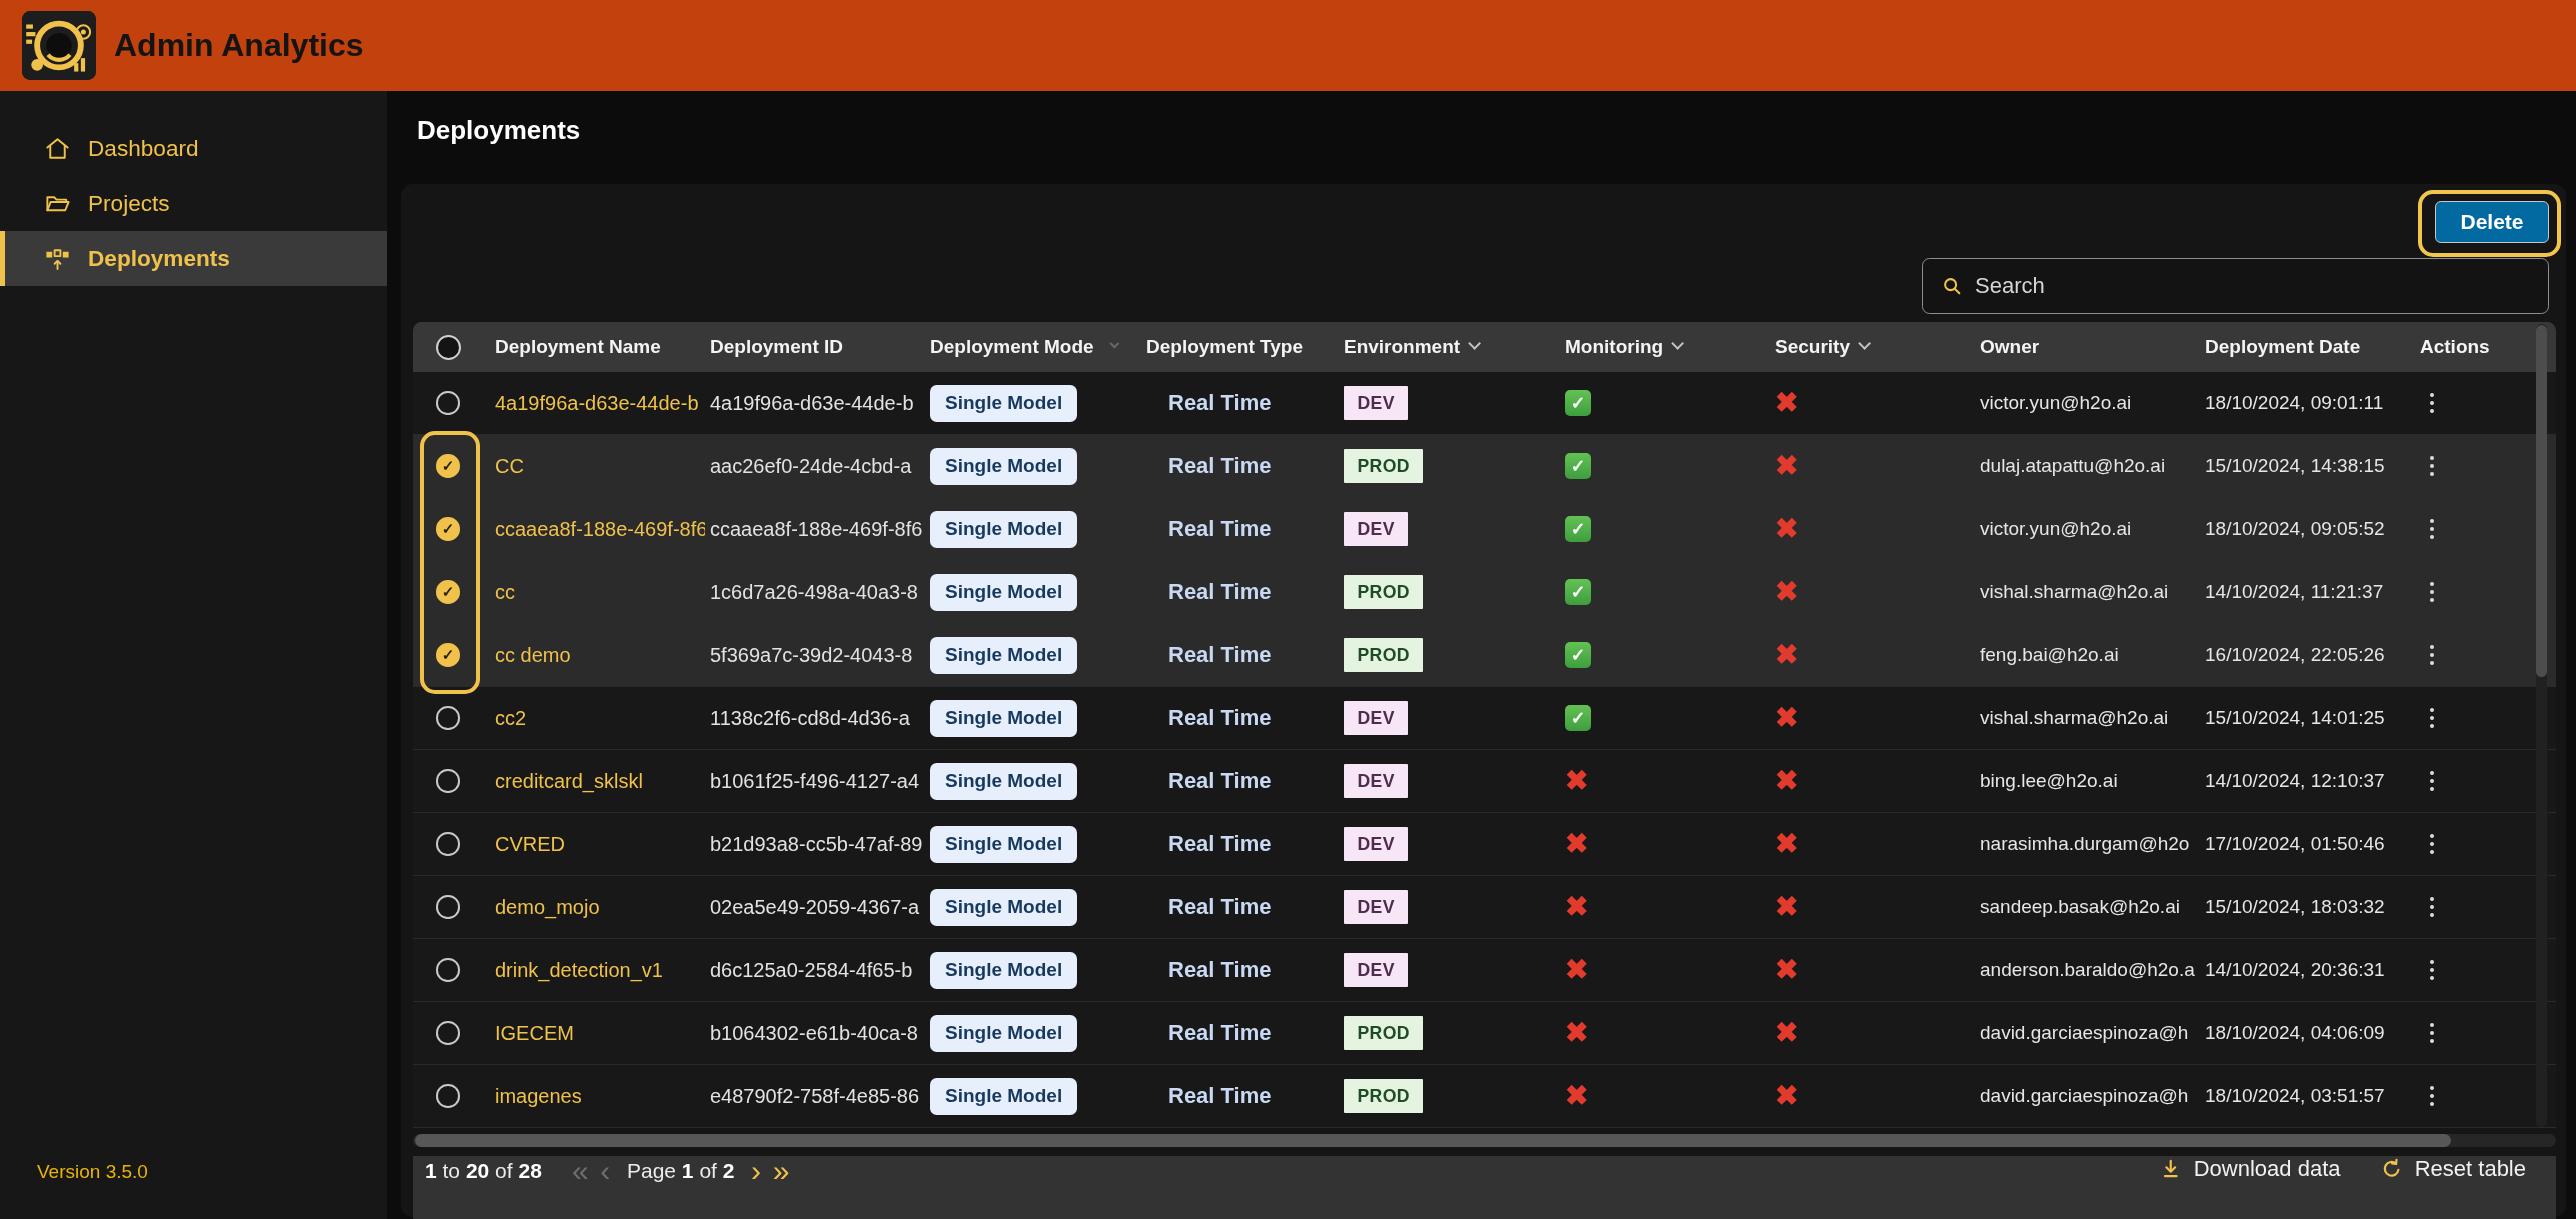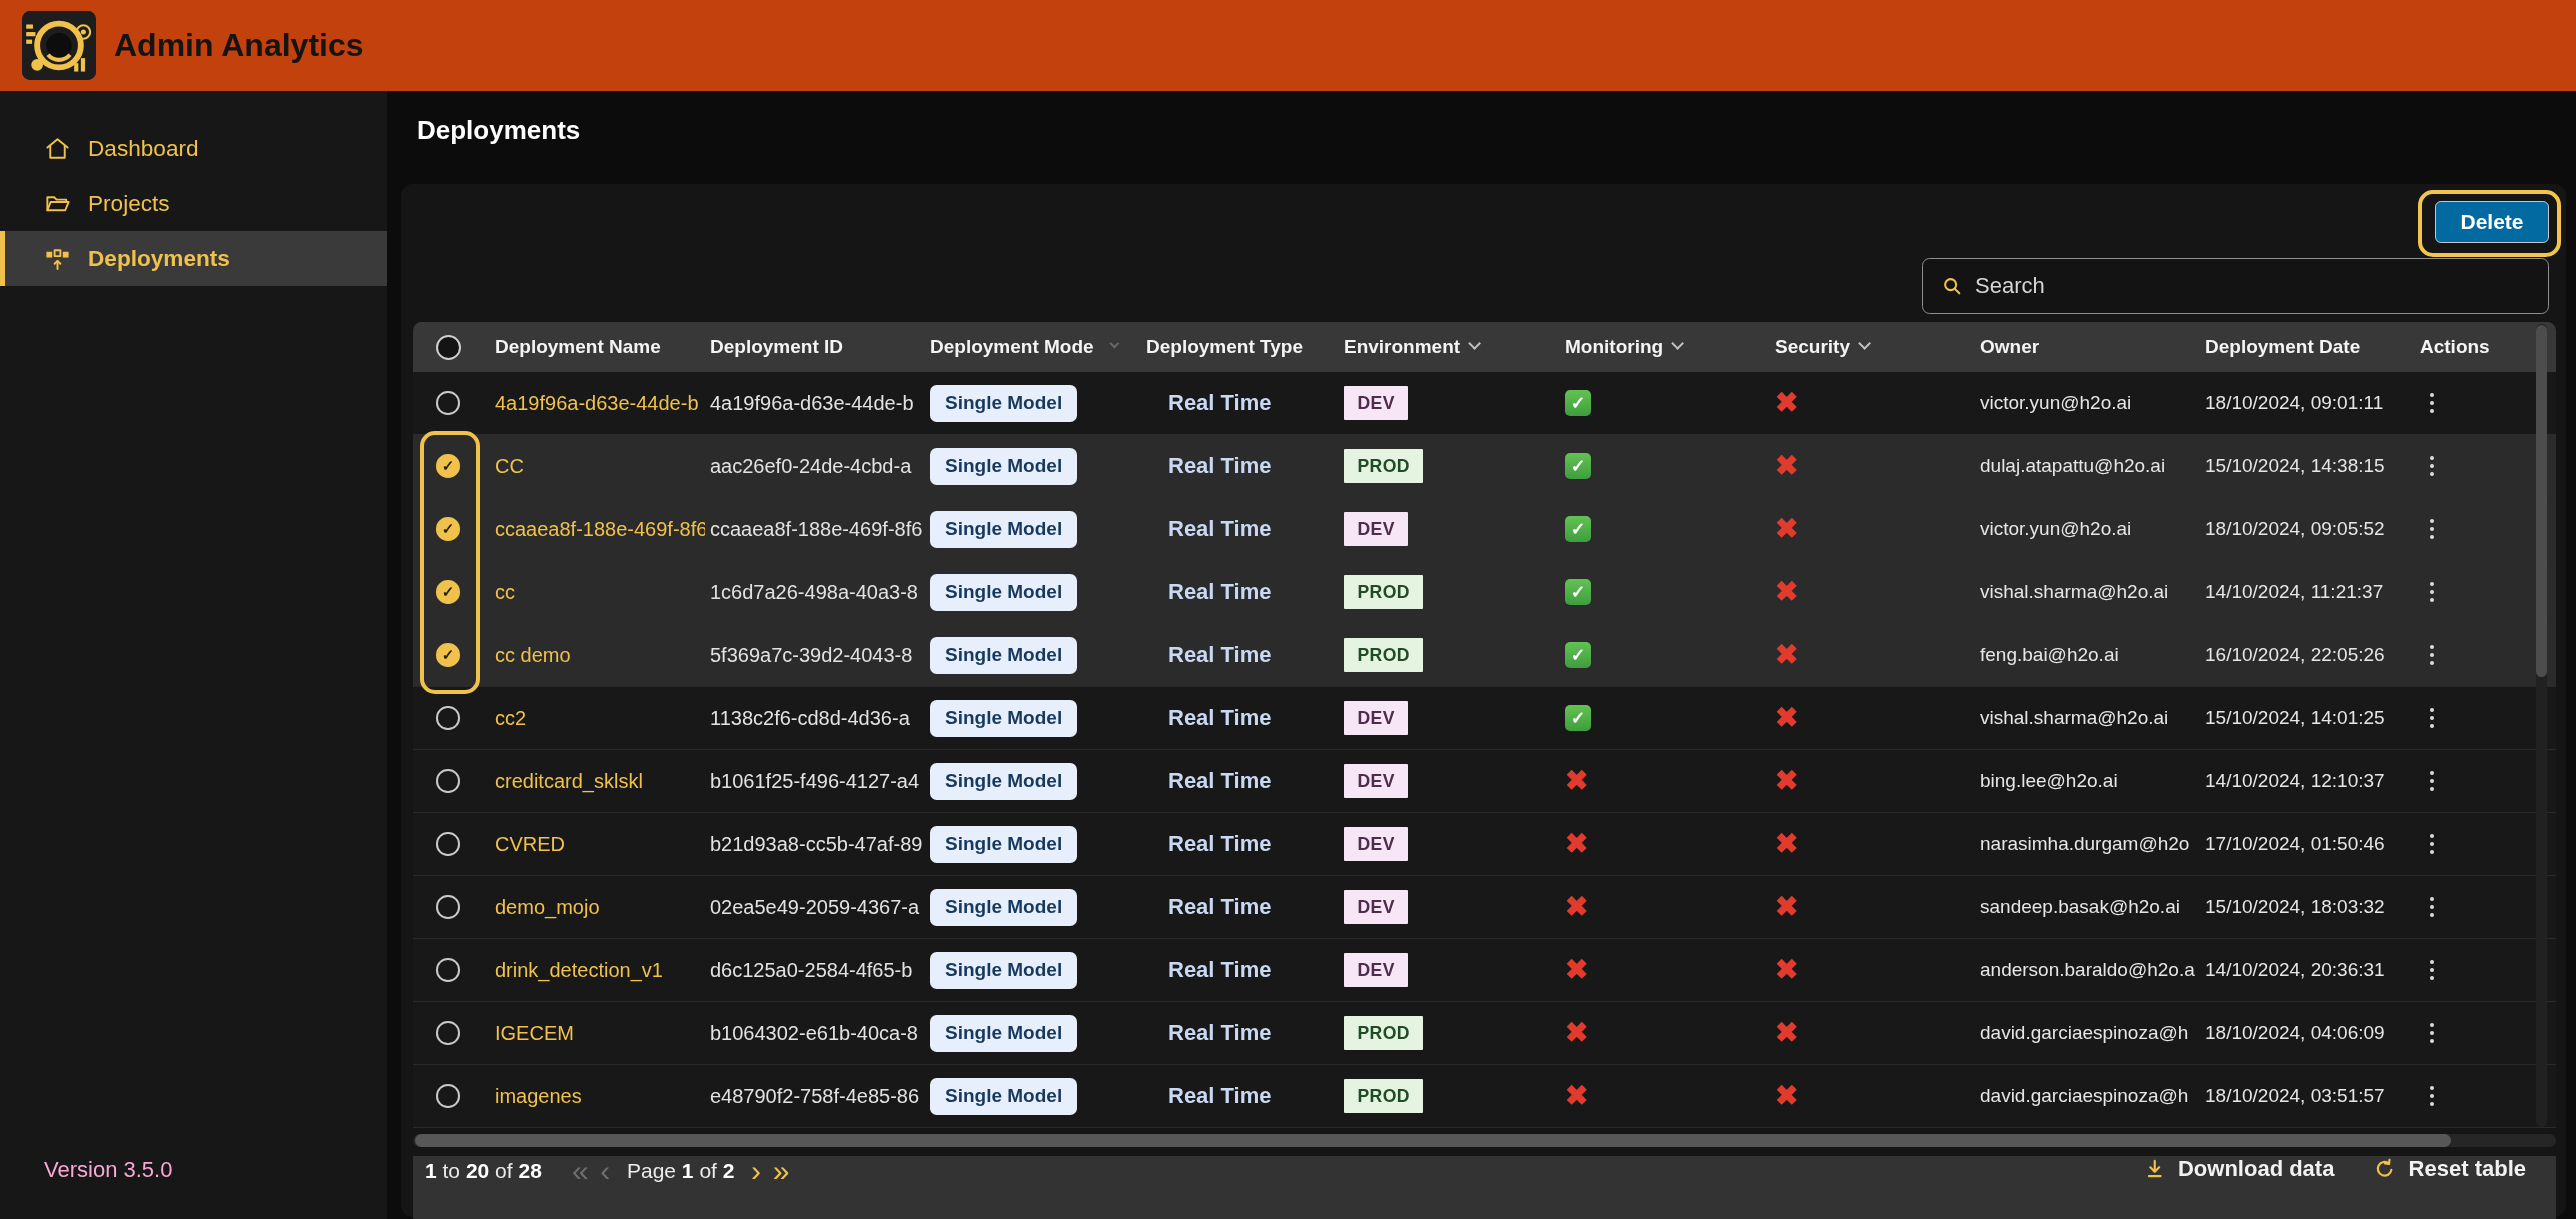--- a/index.html
+++ b/index.html
@@ -12,21 +12,21 @@
   .logo { position:absolute; left:22px; top:11px; width:74px; height:69px; background:#1d1d1d; border-radius:8.4px; overflow:hidden; }
   .app-title { position:absolute; left:114px; top:0; height:91px; display:flex; align-items:center; font-size:32px; font-weight:700; color:#141414; }
 
   
   .sidebar { position:absolute; left:0; top:91px; width:387px; height:1129px; background:#171717; }
   .nav-item { position:relative; height:55px; display:flex; align-items:center; padding-left:44px; color:#F0C24B; font-size:22.6px; cursor:pointer; }
   .nav-item .icon { width:27px; height:27px; margin-right:17px; display:flex; align-items:center; justify-content:center; }
   .nav-item.active { background:#3A3A3A; font-weight:700; }
   .nav-item.active::before { content:""; position:absolute; left:0; top:0; width:5px; height:100%; background:#F0C24B; }
   .nav-list { position:absolute; top:30px; left:0; width:100%; }
-  .version { position:absolute; left:44px; bottom:37px; color:#f9a8d4; font-size:22px; }
+  .version { position:absolute; left:37px; bottom:37px; color:#eab308; font-size:19px; }
 
   
   .page-title { position:absolute; left:417px; top:115px; color:#FFFFFF; font-size:26px; font-weight:700; }
   .card { position:absolute; left:401px; top:184px; width:2165px; height:1033px; background:#151515; border-radius:11.7px; }
 
   
   .delete-ring { position:absolute; left:2418px; top:190px; width:143px; height:67px; border:4.2px solid #F2C64C; border-radius:15px; }
   .delete-btn { position:absolute; left:2435px; top:201px; width:114px; height:42px; background:#0369a1; border:1.7px solid #C9C9C9; border-radius:5.9px; color:#FFFFFF; font-size:21px; font-weight:700; display:flex; align-items:center; justify-content:center; cursor:pointer; }
 
   
@@ -78,21 +78,21 @@
   
   .tfooter { position:absolute; left:413px; top:1156px; width:2143px; height:71px; background:#333333; border-radius:0 0 10px 10px; display:flex; align-items:flex-start; justify-content:space-between; padding:0 30px 0 12px; color:#ECECEC; font-size:21px; }
   .foot-left { display:flex; align-items:center; gap:11.7px; }
   .range b, .pageinfo b { font-weight:700; color:#FFFFFF; }
   .pg { font-size:30px; line-height:1; background:none; border:none; cursor:pointer; font-family:"Liberation Sans", sans-serif; }
   .pg.disabled { color:#6E6E6E; }
   .pg.enabled { color:#F0C24B; }
   .range { margin-right:18.4px; }
   .pageinfo { margin:0 5px; }
   .foot-right { display:flex; align-items:center; gap:39px; }
-  .foot-action { display:flex; align-items:center; gap:11.7px; cursor:pointer; color:#F2F2F2; font-size:22px;font-weight:bold; }
+  .foot-action { display:flex; align-items:center; gap:11.7px; cursor:pointer; color:#F2F2F2; font-size:22px; }
 </style>
 </head>
 <body>
 
 <div class="stage">
 
   <div class="appbar">
     <div class="logo">
       <svg width="74" height="69" viewBox="0 0 88 82">
         <rect x="0" y="0" width="88" height="82" fill="#1d1d1d"></rect>

